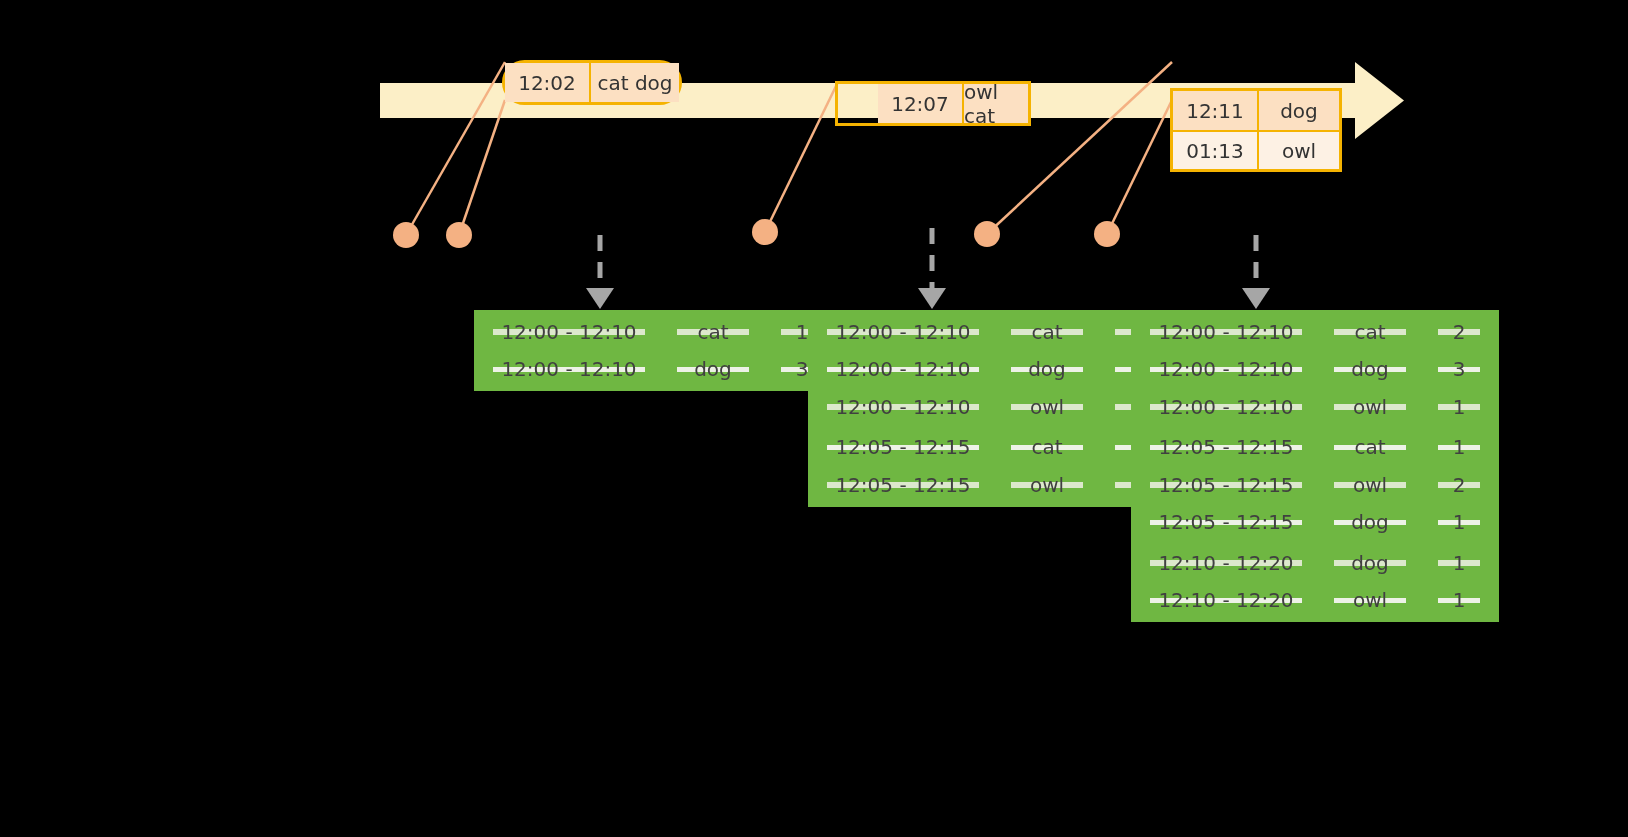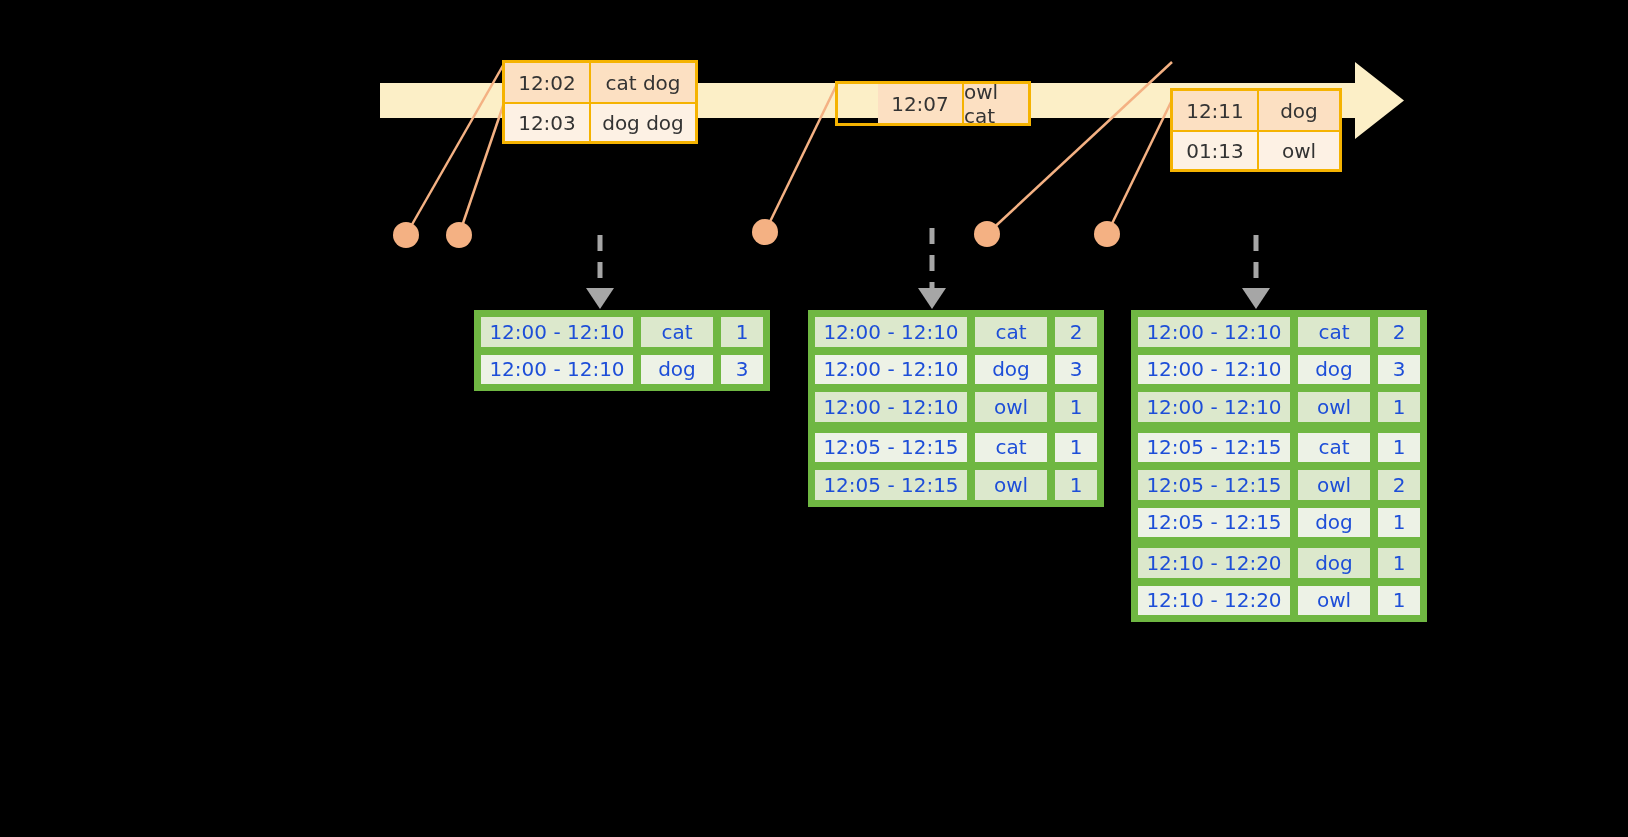--- a/index.html
+++ b/index.html
@@ -21,22 +21,22 @@
   .evcell{display:flex;align-items:center;justify-content:center;
           font-size:20px;color:#333;box-sizing:border-box;}
   .evcell.time{width:86px;border-right:2px solid #F5B301;}
   .evcell.val{flex:1;}
 
   
   .gtable{position:absolute;border:3px solid #6FB742;box-sizing:border-box;
           display:flex;flex-direction:column;background:#6FB742;z-index:5;}
   .grow{display:flex;flex-direction:row;height:37.5px;box-sizing:border-box;}
   .gcell{display:flex;align-items:center;justify-content:center;
-         font-size:20px;color:#1d4ed8;box-sizing:border-box;
-         margin:4px;}
+         font-size:20px;color:#404040;box-sizing:border-box;
+         margin:16px;}
   .grow.dark .gcell{background:#DCE8CC;}
   .grow.light .gcell{background:#EDF2E6;}
   .gcell.win{width:152px;}
   .gcell.key{width:72px;}
   .gcell.cnt{width:42px;}
   .gsep{height:3px;background:#6FB742;}
 </style>
 </head>
 <body>
 
@@ -69,28 +69,24 @@
       <line x1="932" y1="228" x2="932" y2="288" stroke-dasharray="16,11"></line>
       <line x1="1256" y1="235" x2="1256" y2="288" stroke-dasharray="16,11"></line>
     </g>
     <g fill="#A6A6A6">
       <path d="M 586 288 L 614 288 L 600 309 Z"></path>
       <path d="M 918 288 L 946 288 L 932 309 Z"></path>
       <path d="M 1242 288 L 1270 288 L 1256 309 Z"></path>
     </g>
   </svg>
 
-  <div class="evbox" style="left:502px;top:60px;width:196px;">
+  <div class="evbox" style="left:502px;top:60px;width:180px;border-radius:24px;">
     <div class="evrow dark">
       <div class="evcell cell time">12:02</div>
       <div class="evcell cell val">cat dog</div>
-    </div>
-    <div class="evrow light">
-      <div class="evcell cell time">12:03</div>
-      <div class="evcell cell val">dog dog</div>
     </div>
   </div>
 
   <div class="evbox" style="left:835px;top:81px;width:196px;padding-left:40px;">
     <div class="evrow dark">
       <div class="evcell cell time">12:07</div>
       <div class="evcell cell val">owl cat</div>
     </div>
   </div>
 

